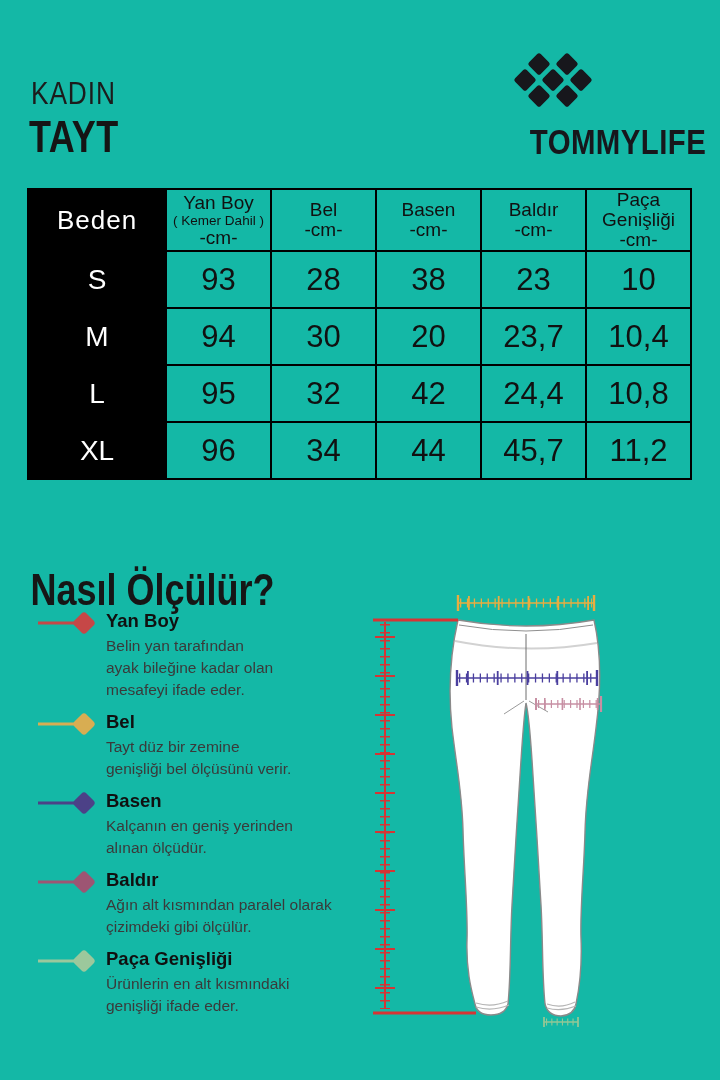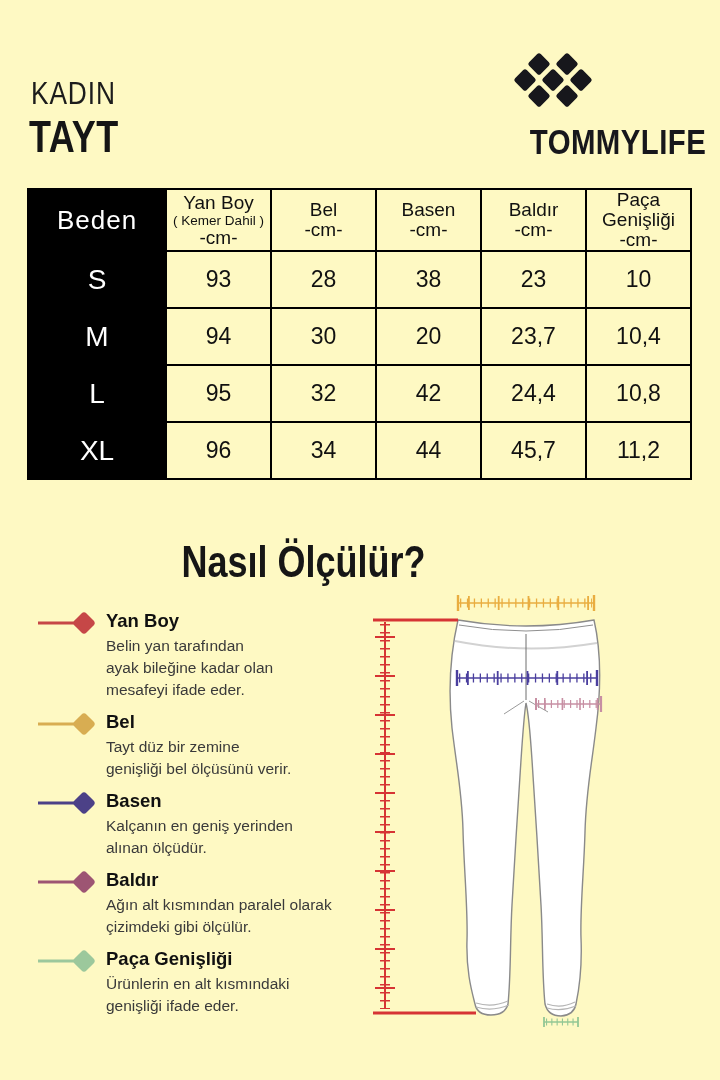--- a/index.html
+++ b/index.html
@@ -1,16 +1,16 @@
 <!DOCTYPE html>
 <html><head>
 <meta charset="utf-8">
 <style>
   html,body{margin:0;padding:0;background:#fff;}
-  .page{position:relative;width:720px;height:1080px;background:#fef9c3;overflow:hidden;
+  .page{position:relative;width:720px;height:1080px;background:#14b8a6;overflow:hidden;
         font-family:"Liberation Sans",sans-serif;color:#111;}
 
   
   .brand-cat{position:absolute;left:31px;top:76px;font-size:31px;font-weight:400;
              letter-spacing:1px;color:#1c1c1c;transform:scaleX(.85);transform-origin:left center;}
   .brand-prod{position:absolute;left:29px;top:111px;font-size:45px;font-weight:700;
               letter-spacing:.5px;color:#151515;transform:scaleX(.8);transform-origin:left center;}
   .logo{position:absolute;left:513px;top:42px;width:195px;display:flex;flex-direction:column;
         align-items:flex-start;}
   .logo svg{display:block;}
@@ -24,24 +24,24 @@
   table.size-table th,table.size-table td{border:2px solid #000;text-align:center;
                    vertical-align:middle;padding:0;}
   table.size-table thead tr{height:58px;}
   table.size-table tbody tr{height:57px;}
   .corner{background:#000;color:#fff;font-size:26px;font-weight:400;letter-spacing:1px;}
   .size-cell{background:#000;color:#fff;font-size:28px;font-weight:400;}
   th.head .t{display:block;font-size:19px;line-height:20px;font-weight:400;}
   th.head .s{display:block;font-size:13.5px;line-height:15px;font-weight:400;}
   th.head .s:empty{display:none;}
   th.head .u{display:block;font-size:19px;line-height:20px;font-weight:400;}
-  td.val{font-size:23px;font-weight:400;}
+  td.val{font-size:31px;font-weight:400;}
 
   
-  .how-title-wrap{position:absolute;left:0;top:536px;width:608px;text-align:center;}
+  .how-title-wrap{position:absolute;left:0;top:564px;width:608px;text-align:left;}
   .how-title{display:inline-block;margin:0;font-size:45px;font-weight:700;color:#161616;
              transform:scaleX(.8);transform-origin:center;}
 
   .legend{position:absolute;left:36px;top:610px;width:320px;}
   .legend-item{display:flex;gap:6px;margin-bottom:10px;}
   .legend-marker{flex:0 0 64px;margin-top:-2px;}
   .legend-label{margin:0 0 3px 0;font-size:18.5px;font-weight:700;color:#101010;}
   .legend-line{display:block;font-size:15.5px;line-height:22px;color:#3a3a3a;}
   .legend-line:empty{display:none;}
 

